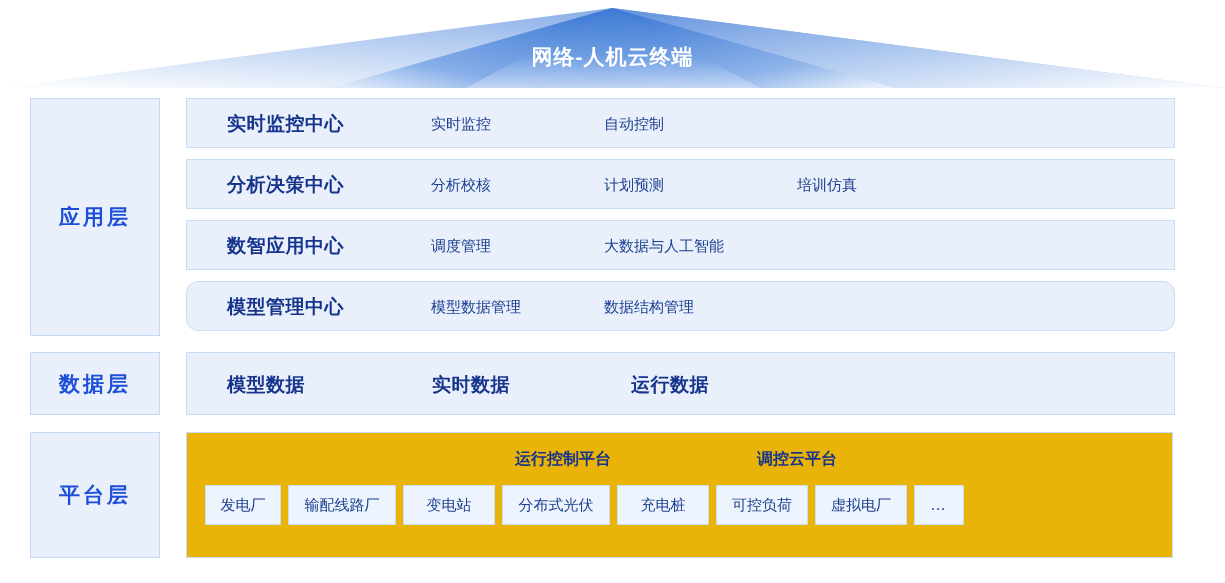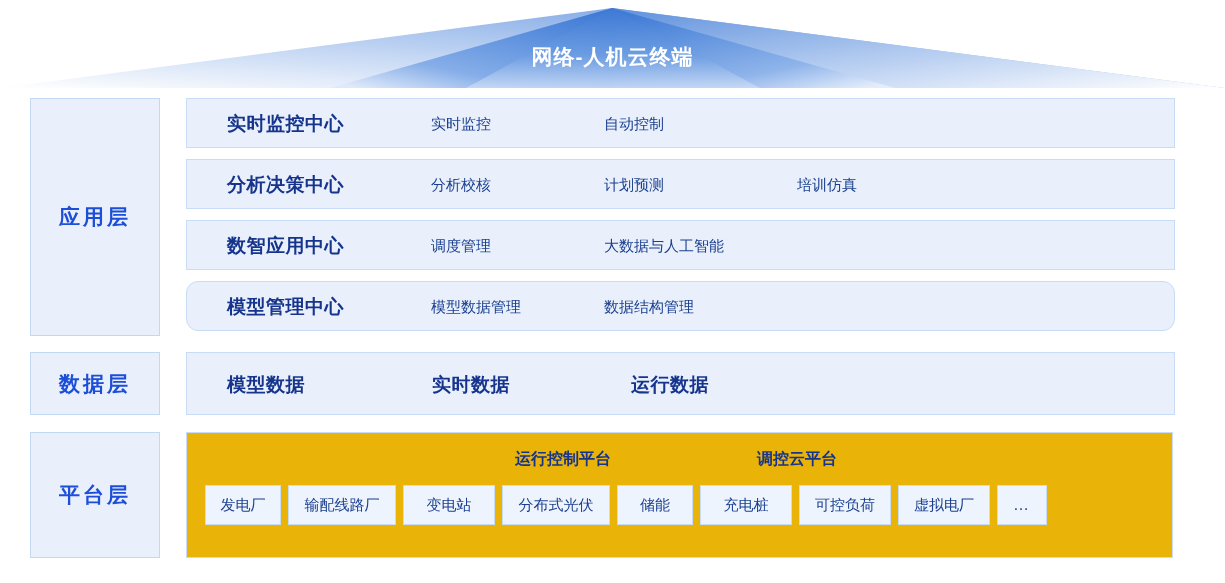--- a/index.html
+++ b/index.html
@@ -269,21 +269,20 @@
 
   <div id="platform-box">
     <div class="plat-title p0">运行控制平台</div>
     <div class="plat-title p1">调控云平台</div>
 
     <div id="chip-row">
       <div class="chip w-sm">发电厂</div>
       <div class="chip w-lg">输配线路厂</div>
       <div class="chip w-md">变电站</div>
       <div class="chip w-lg">分布式光伏</div>
-      <div class="chip w-sm">储能</div>
       <div class="chip w-md">充电桩</div>
       <div class="chip w-md">可控负荷</div>
       <div class="chip w-md">虚拟电厂</div>
       <div class="chip w-xs ellipsis">…</div>
     </div>
   </div>
 
 </div>
 
 </body></html>

